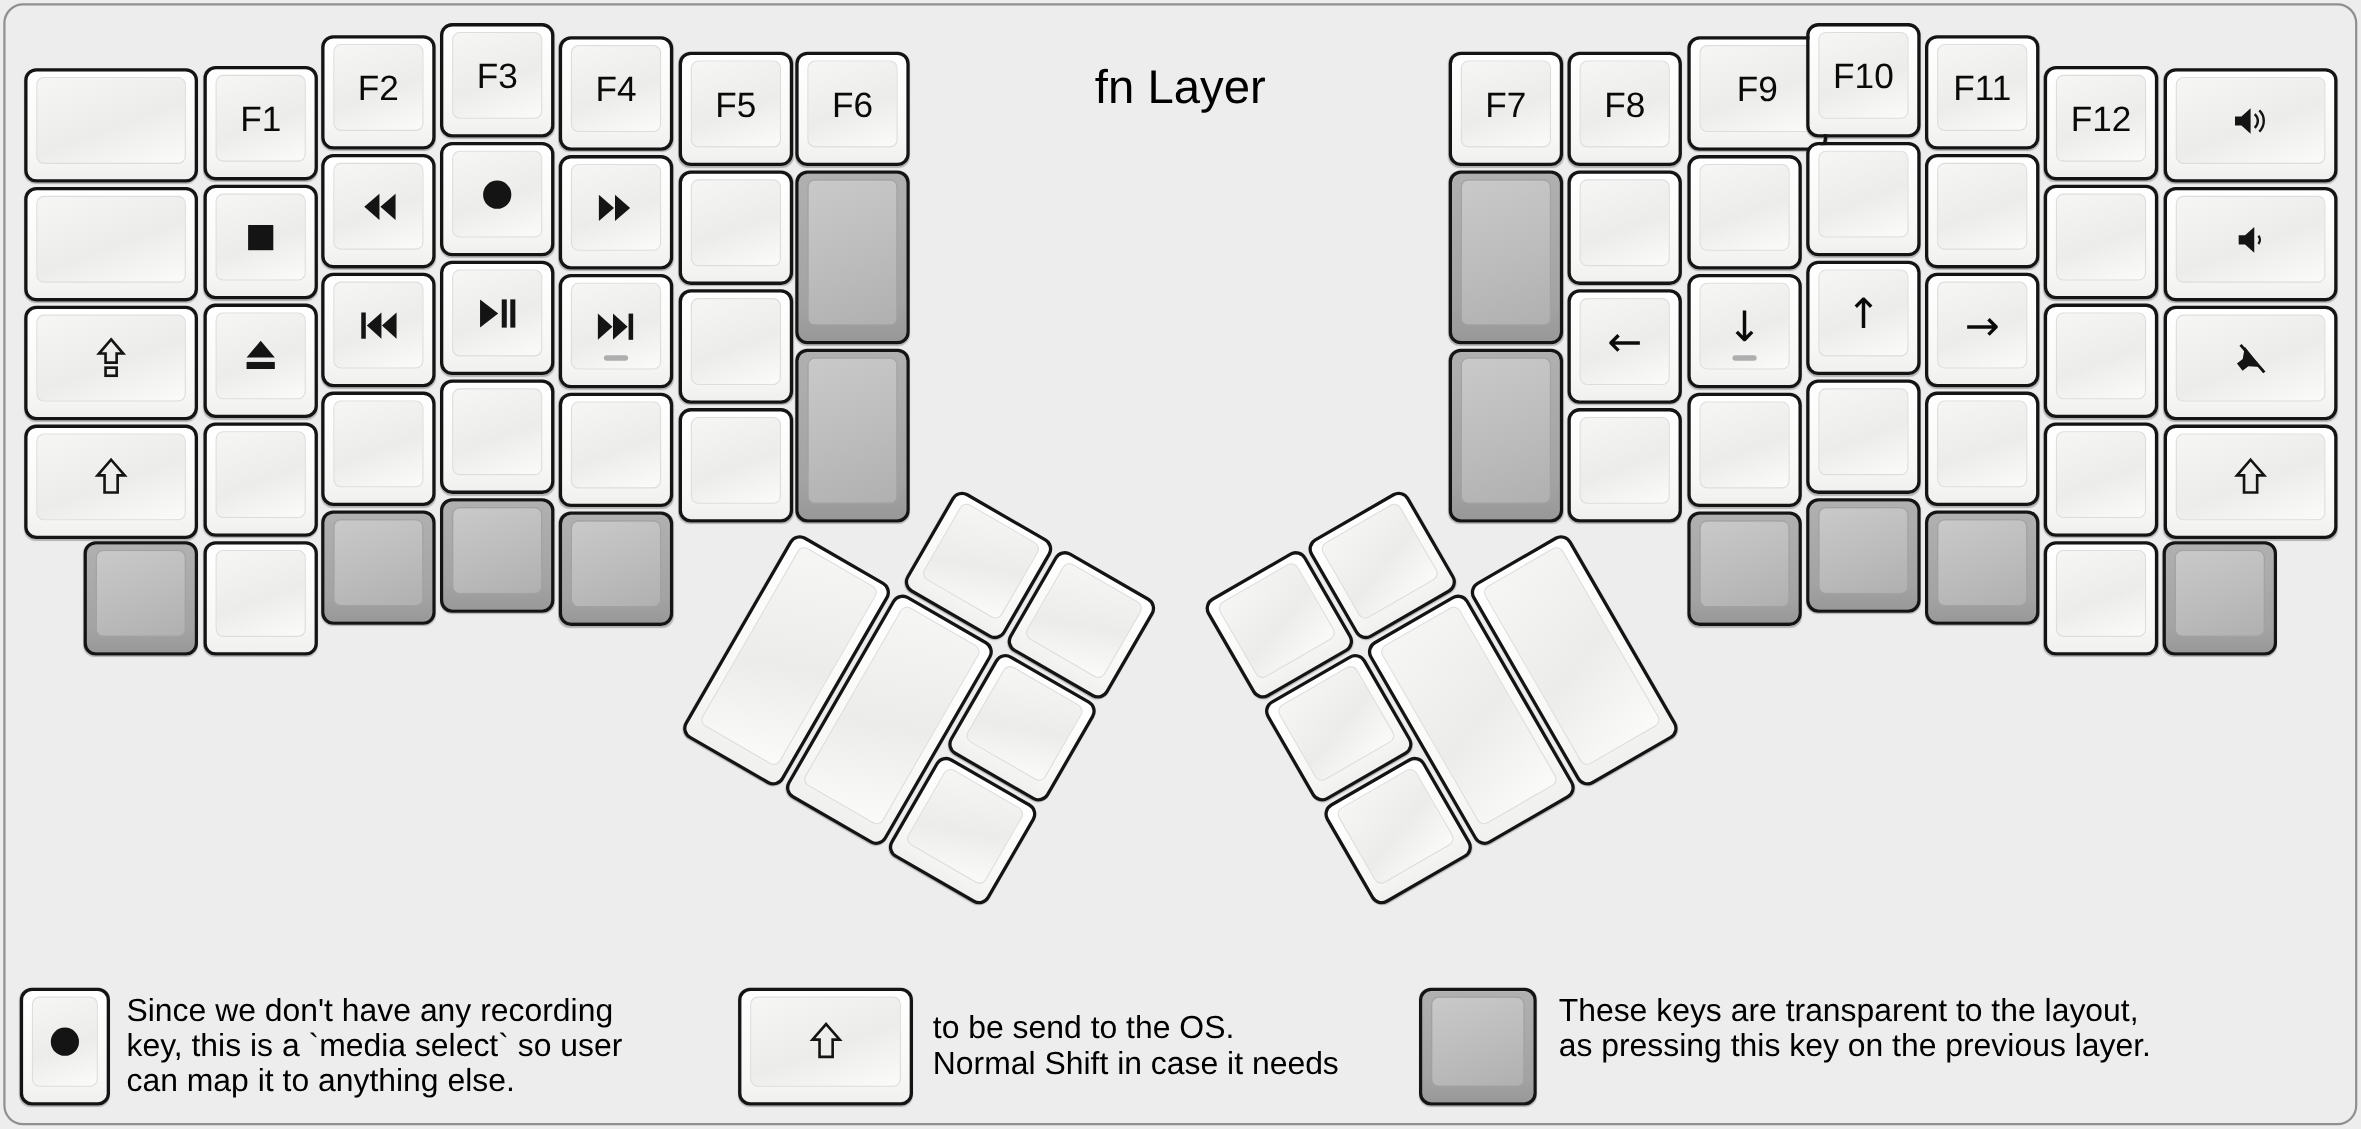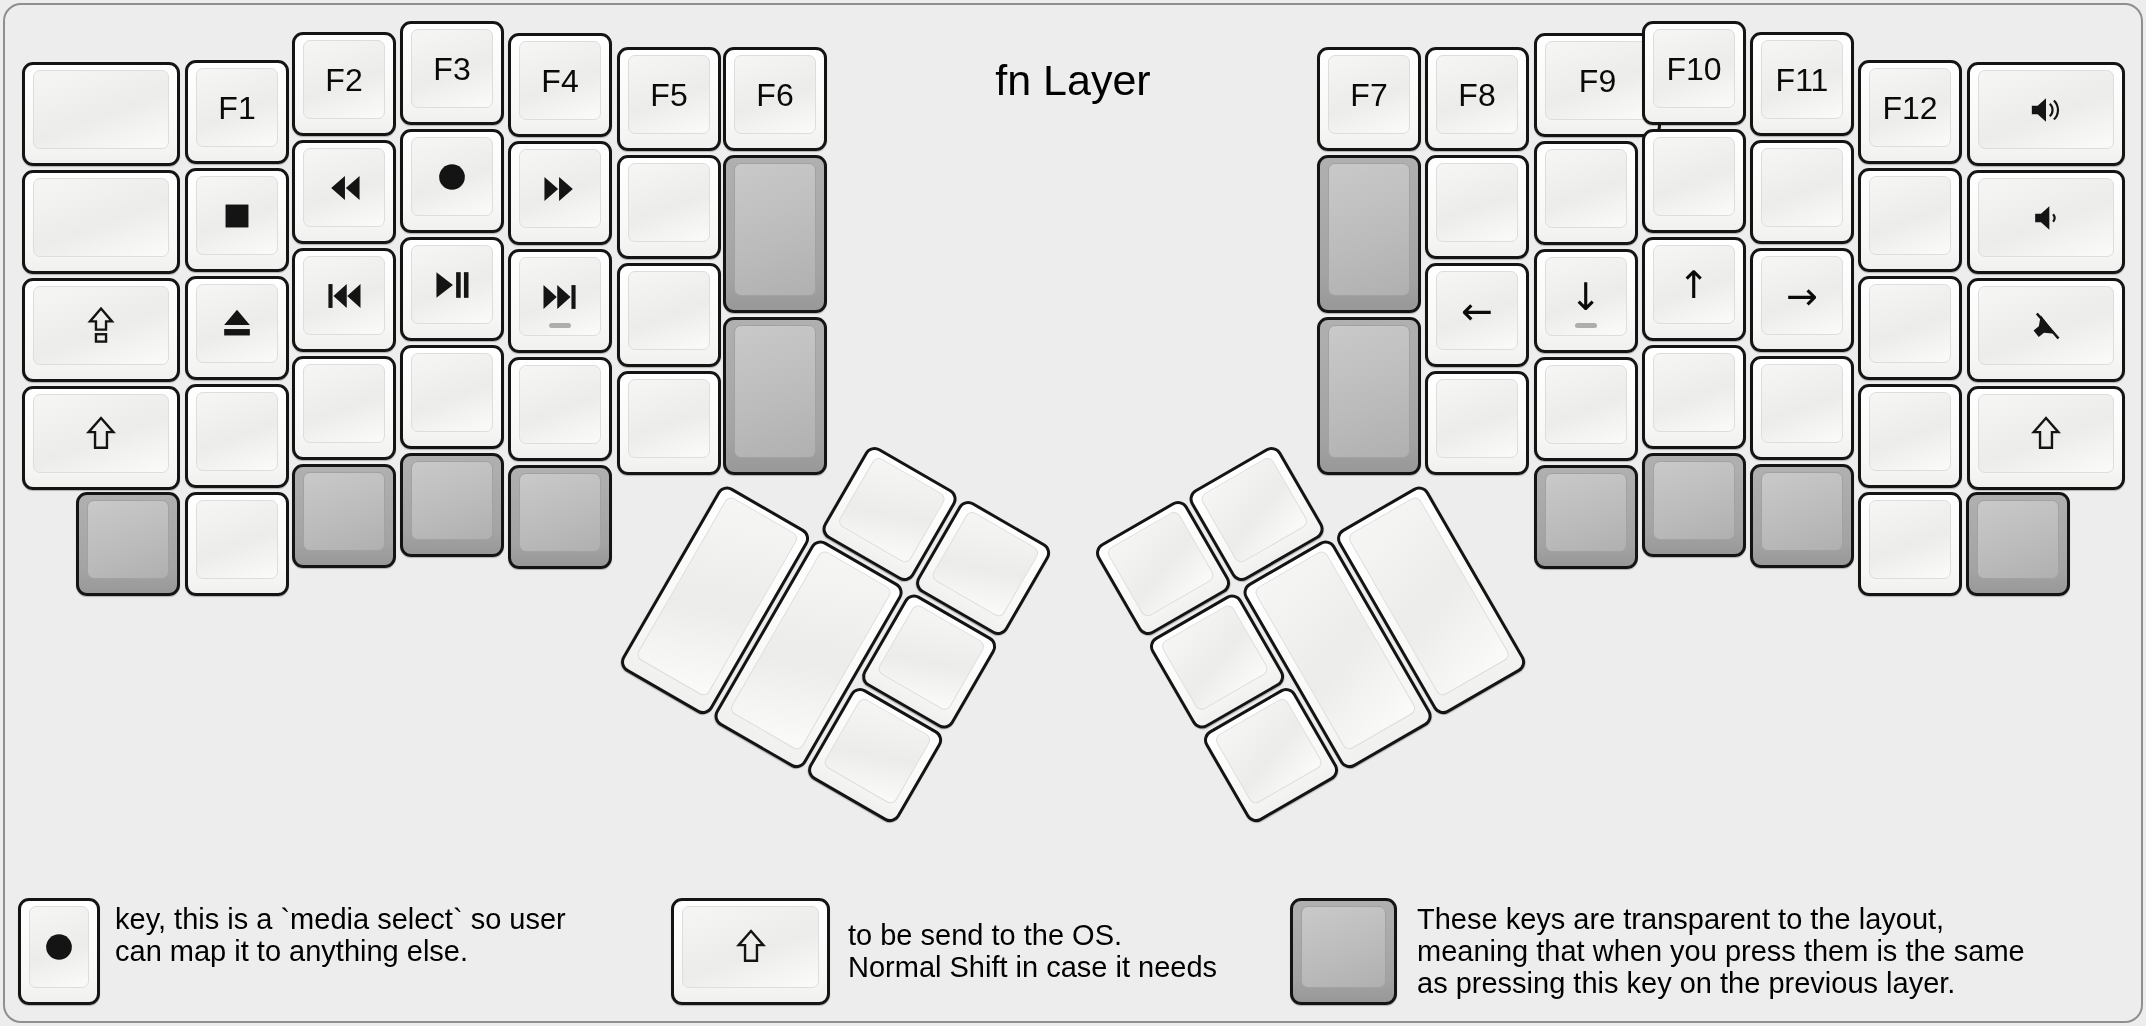--- a/index.html
+++ b/index.html
@@ -428,20 +428,21 @@
     <div class="key key-white" style="left: 18px; top: 898px; width: 82px; height: 107px;">
       <div class="keytop">
         <span class="kicon">
           <svg viewBox="0 0 48 48">
             <circle cx="24" cy="24" r="14" fill="#141414"></circle>
           </svg>
         </span>
       </div>
     </div>
     <div class="legend-text" style="left: 115px; top: 903px;">
+      <div>Since we don't have any recording</div>
       <div>key, this is a `media select` so user</div>
       <div>can map it to anything else.</div>
     </div>
     <div class="key key-white" style="left: 671px; top: 898px; width: 159px; height: 107px;">
       <div class="keytop">
         <span class="kicon">
           <svg viewBox="0 0 48 48">
             <path d="M24 6.5 L37.5 22 H30.5 V39 H17.5 V22 H10.5 Z" fill="none" stroke="#141414" stroke-width="2.6" stroke-linejoin="miter"></path>
           </svg>
         </span>
@@ -449,16 +450,15 @@
     </div>
     <div class="legend-text" style="left: 848px; top: 919px;">
       <div>to be send to the OS.</div>
       <div>Normal Shift in case it needs</div>
     </div>
     <div class="key key-gray" style="left: 1290px; top: 898px; width: 107px; height: 107px;">
       <div class="keytop"></div>
     </div>
     <div class="legend-text" style="left: 1417px; top: 903px;">
       <div>These keys are transparent to the layout,</div>
-      <div>meaning that when you press them is the same</div>
       <div>as pressing this key on the previous layer.</div>
     </div>
   </div>
 
 </body></html>

